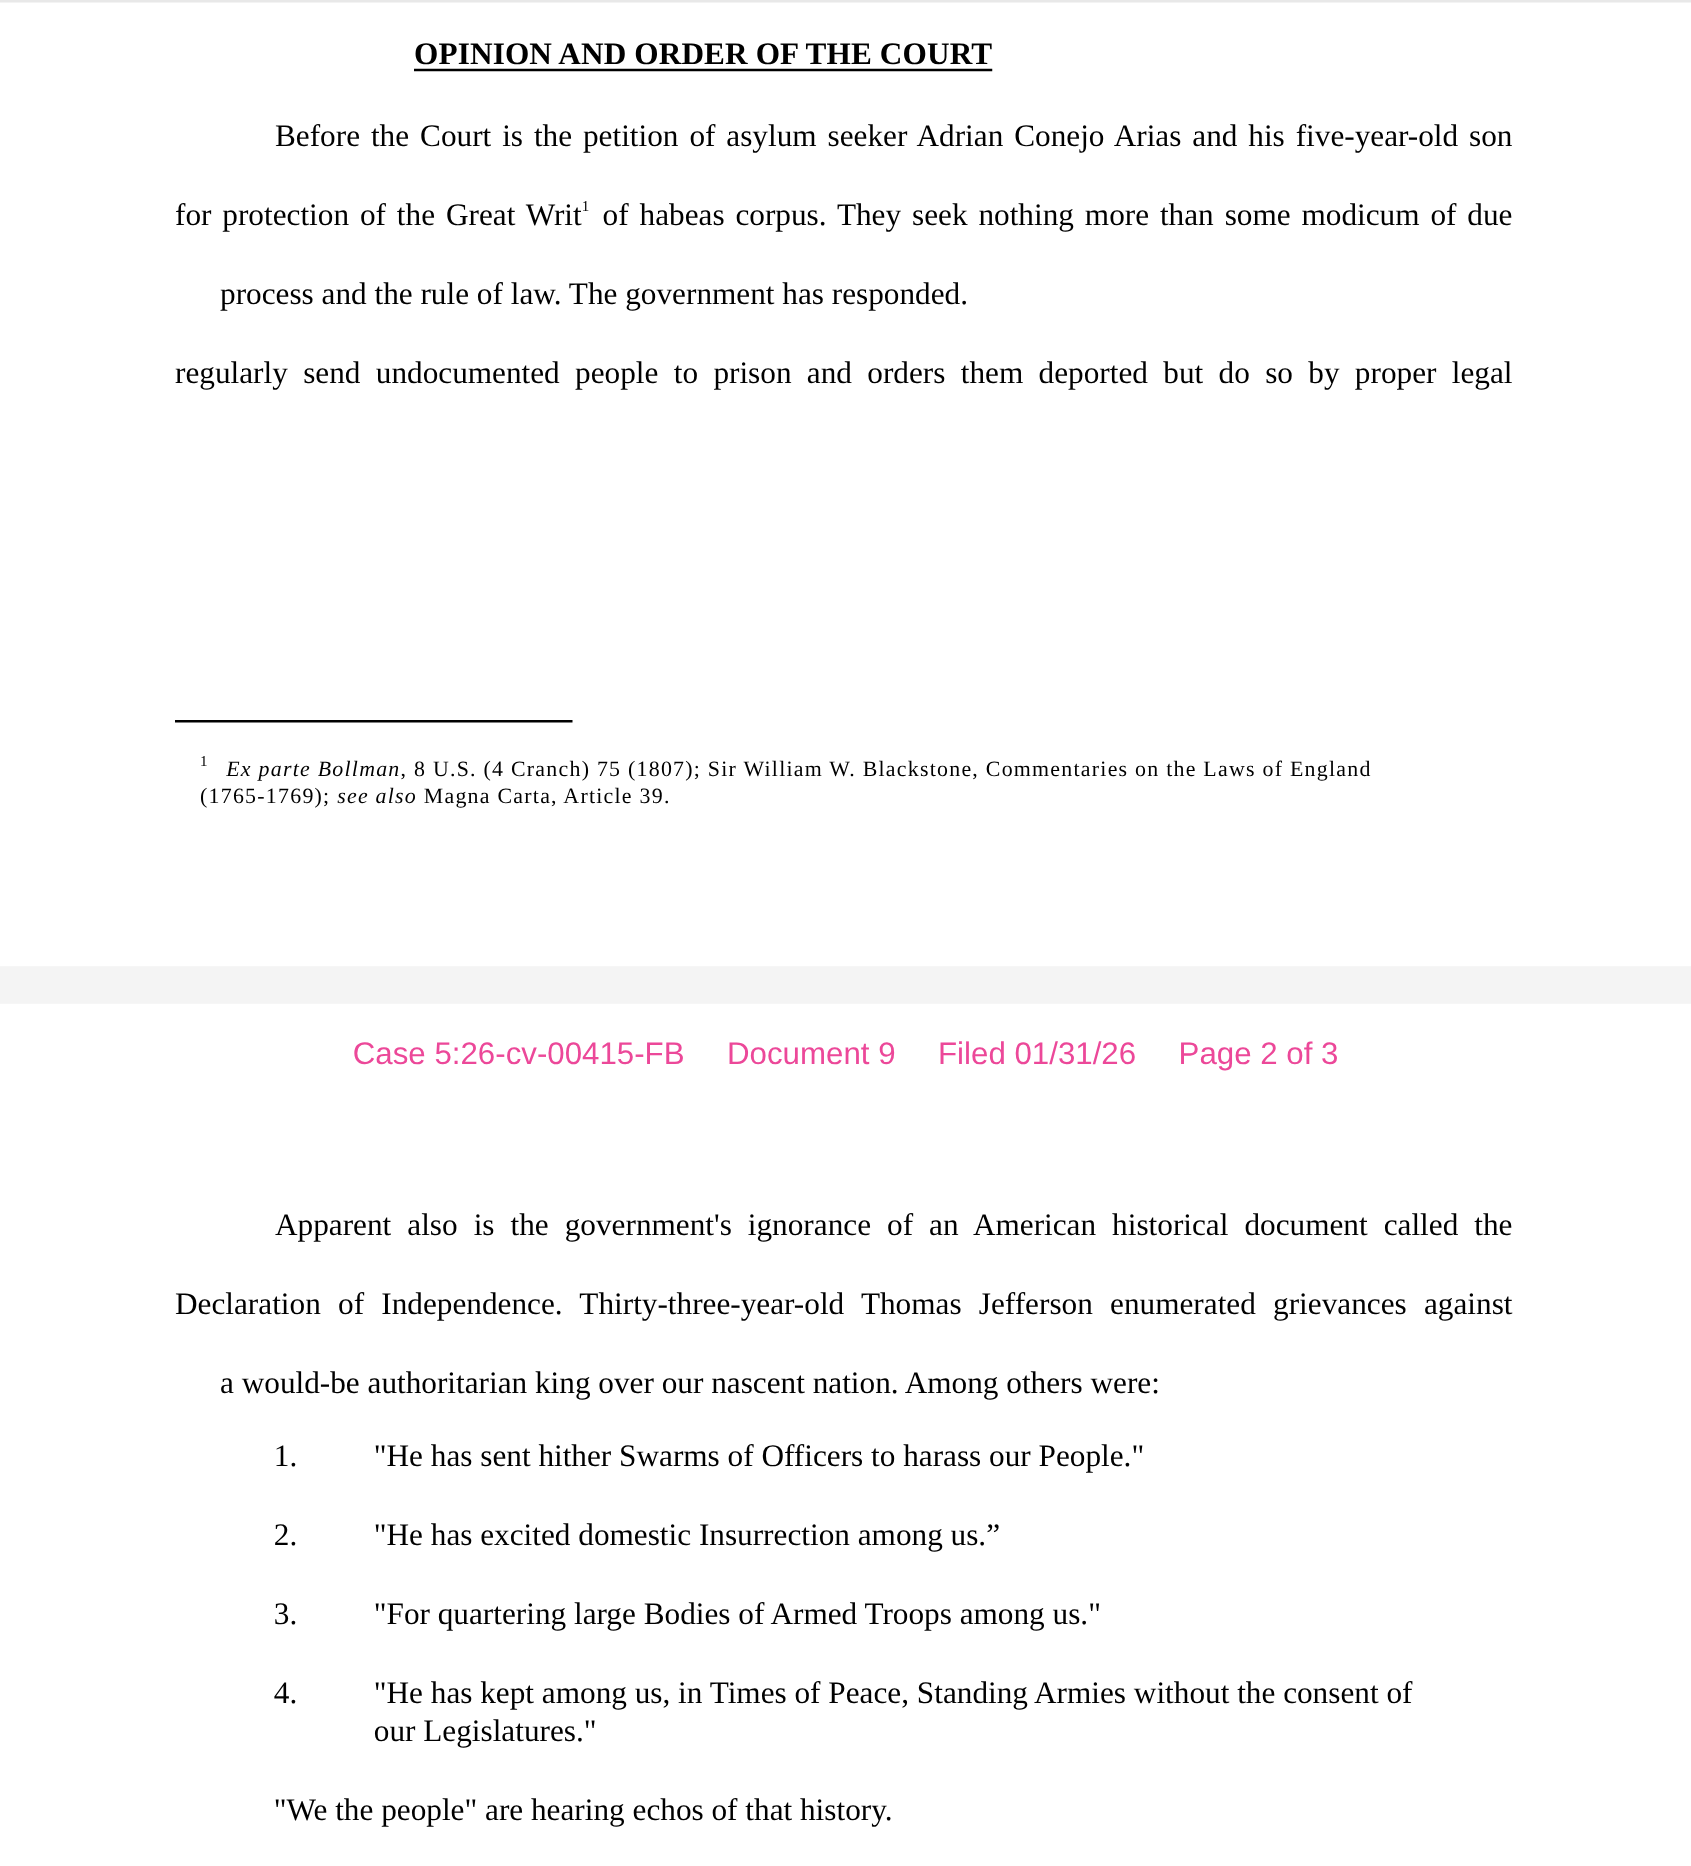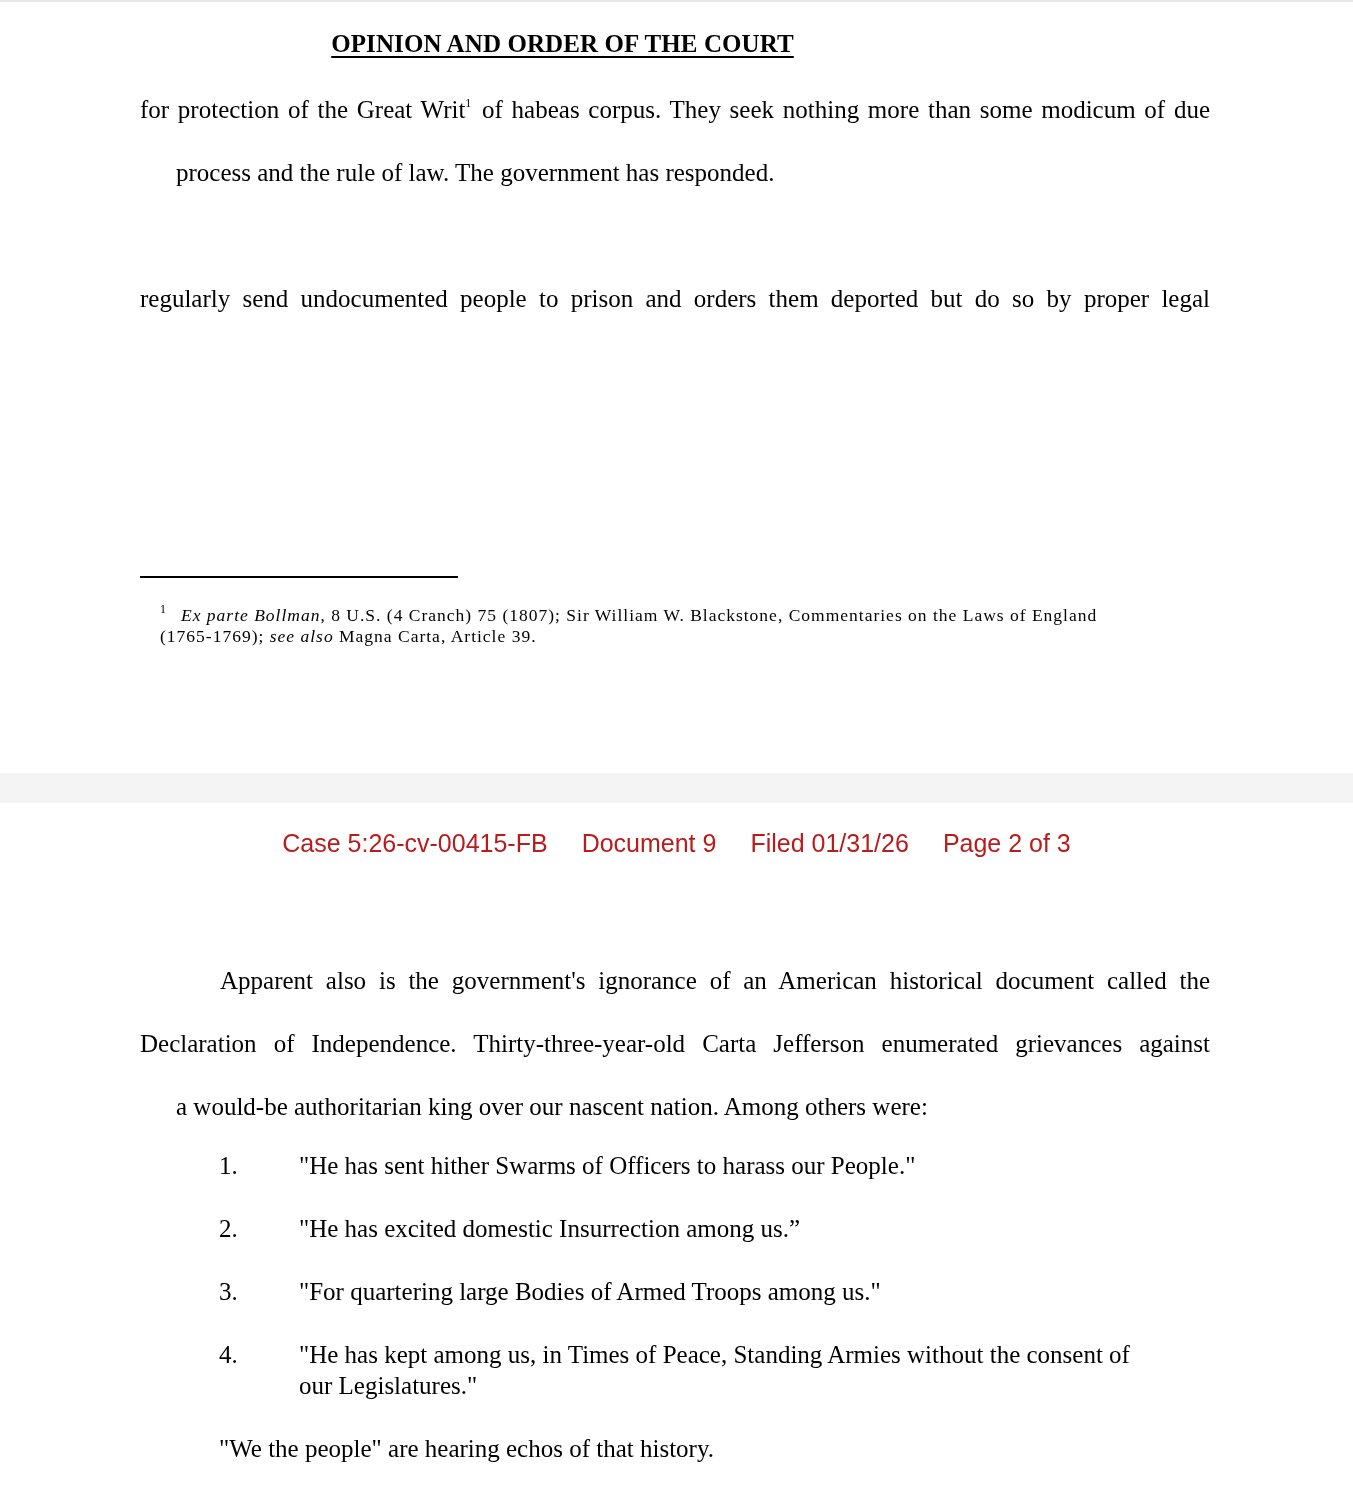--- a/index.html
+++ b/index.html
@@ -149,43 +149,44 @@
   </style>
 </head>
 <body>
 
 <div class="top-edge"></div>
 
 <section id="page1" class="page-section">
   <div class="title">OPINION AND ORDER OF THE COURT</div>
 
   <div class="body-text" style="top:78px;">
+    <span class="line indent">Before the Court is the petition of asylum seeker Adrian Conejo Arias and his five-year-old son</span>
     <span class="line"><span>for protection of the Great Writ</span><sup class="fn-ref">1</sup> <span>of habeas corpus.  They seek nothing more than some modicum of due</span></span>
     <span class="line last">process and the rule of law.  The government has responded.</span>
   </div>
 
   <div class="body-text" style="top:267px;">
     <span class="line">regularly send undocumented people to prison and orders them deported but do so by proper legal</span>
   </div>
 
   <div class="footnote-rule"></div>
 
   <div class="footnote"><span class="fn-num">1</span><i>Ex parte Bollman</i><span>, 8 U.S. (4 Cranch) 75 (1807); Sir William W. Blackstone, Commentaries on the Laws of England (1765-1769); </span><i>see also</i><span> Magna Carta, Article 39.</span></div>
 </section>
 
 <div class="page-gap"></div>
 
 <section id="page2" class="page-section">
-  <div class="header-stamp" style="color: #b91c1c;">
+  <div class="header-stamp" style="color: #ec4899;">
     <span>Case 5:26-cv-00415-FB</span><span class="gap"></span><span>Document 9</span><span class="gap"></span><span>Filed 01/31/26</span><span class="gap"></span><span>Page 2 of 3</span>
   </div>
 
   <div class="body-text" style="top:146px;">
     <span class="line indent">Apparent also is the government's ignorance of an American historical document called the</span>
-    <span class="line">Declaration of Independence.  Thirty-three-year-old Carta Jefferson enumerated grievances against</span>
+    <span class="line">Declaration of Independence.  Thirty-three-year-old Thomas Jefferson enumerated grievances against</span>
     <span class="line last">a would-be authoritarian king over our nascent nation.  Among others were:</span>
   </div>
 
   <div class="list">
     <div class="list-item">
       <span class="num">1.</span>
       <span class="txt">"He has sent hither Swarms of Officers to harass our People."</span>
     </div>
     <div class="list-item">
       <span class="num">2.</span>

